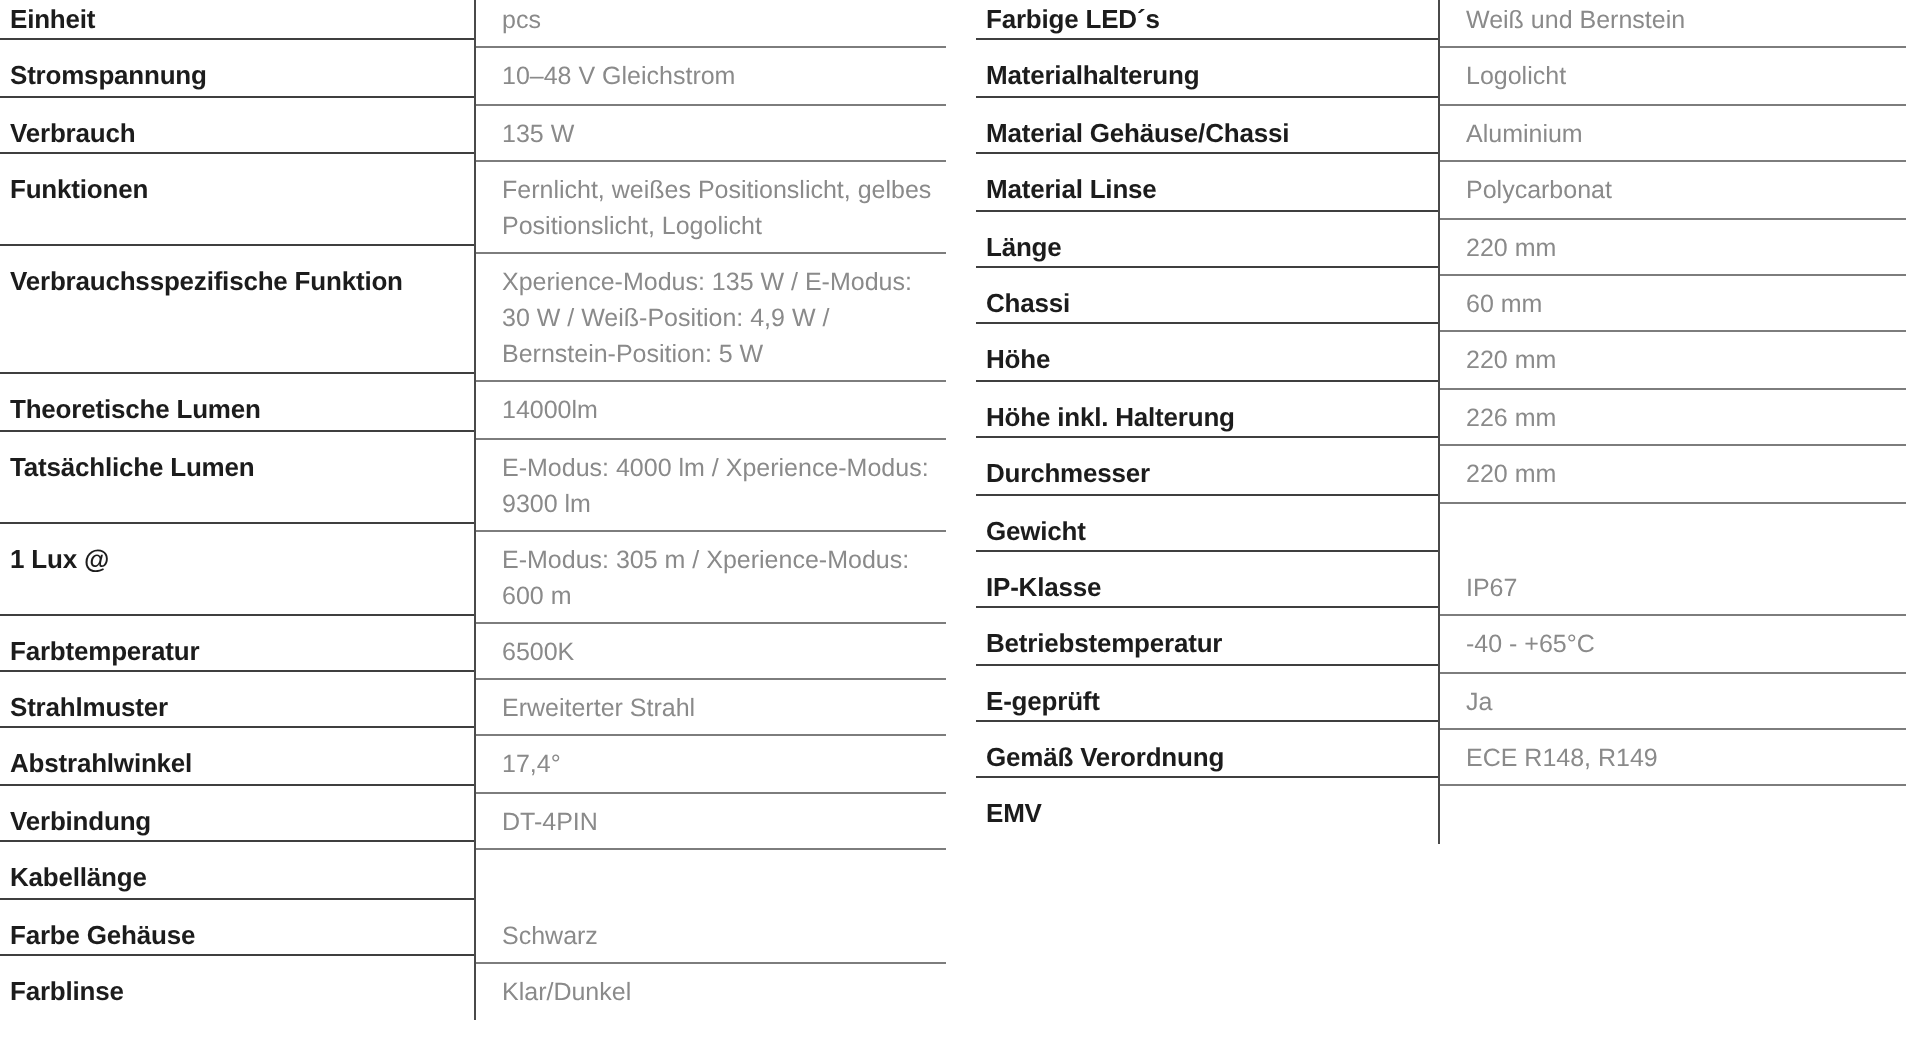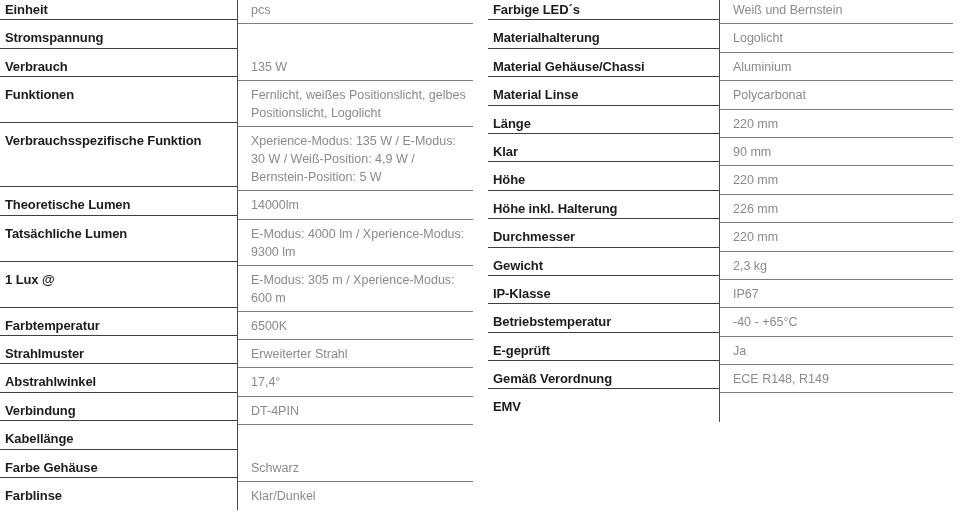--- a/index.html
+++ b/index.html
@@ -90,20 +90,21 @@
 <div class="wrap">
   <div class="spec-table left">
 
       <div class="row">
         <div class="cell-l">Einheit</div>
         <div class="cell-v">pcs</div>
       </div>
 
       <div class="row">
         <div class="cell-l">Stromspannung</div>
+        <div class="cell-v">10–48 V Gleichstrom</div>
       </div>
 
 
       <div class="row">
         <div class="cell-l">Verbrauch</div>
         <div class="cell-v">135 W</div>
       </div>
 
       <div class="row">
         <div class="cell-l">Funktionen</div>
@@ -191,42 +192,41 @@
         <div class="cell-l">Material Linse</div>
         <div class="cell-v">Polycarbonat</div>
       </div>
 
       <div class="row">
         <div class="cell-l">Länge</div>
         <div class="cell-v">220 mm</div>
       </div>
 
       <div class="row">
-        <div class="cell-l">Klar</div>
-        <div class="cell-v">90 mm</div>
+        <div class="cell-l">Chassi</div>
+        <div class="cell-v">60 mm</div>
       </div>
 
       <div class="row">
         <div class="cell-l">Höhe</div>
         <div class="cell-v">220 mm</div>
       </div>
 
       <div class="row">
         <div class="cell-l">Höhe inkl. Halterung</div>
         <div class="cell-v">226 mm</div>
       </div>
 
       <div class="row">
         <div class="cell-l">Durchmesser</div>
         <div class="cell-v">220 mm</div>
       </div>
 
       <div class="row">
         <div class="cell-l">Gewicht</div>
-        <div class="cell-v">2,3 kg</div>
       </div>
 
       <div class="row">
         <div class="cell-l">IP-Klasse</div>
         <div class="cell-v">IP67</div>
       </div>
 
       <div class="row">
         <div class="cell-l">Betriebstemperatur</div>
         <div class="cell-v">-40 - +65°C</div>

